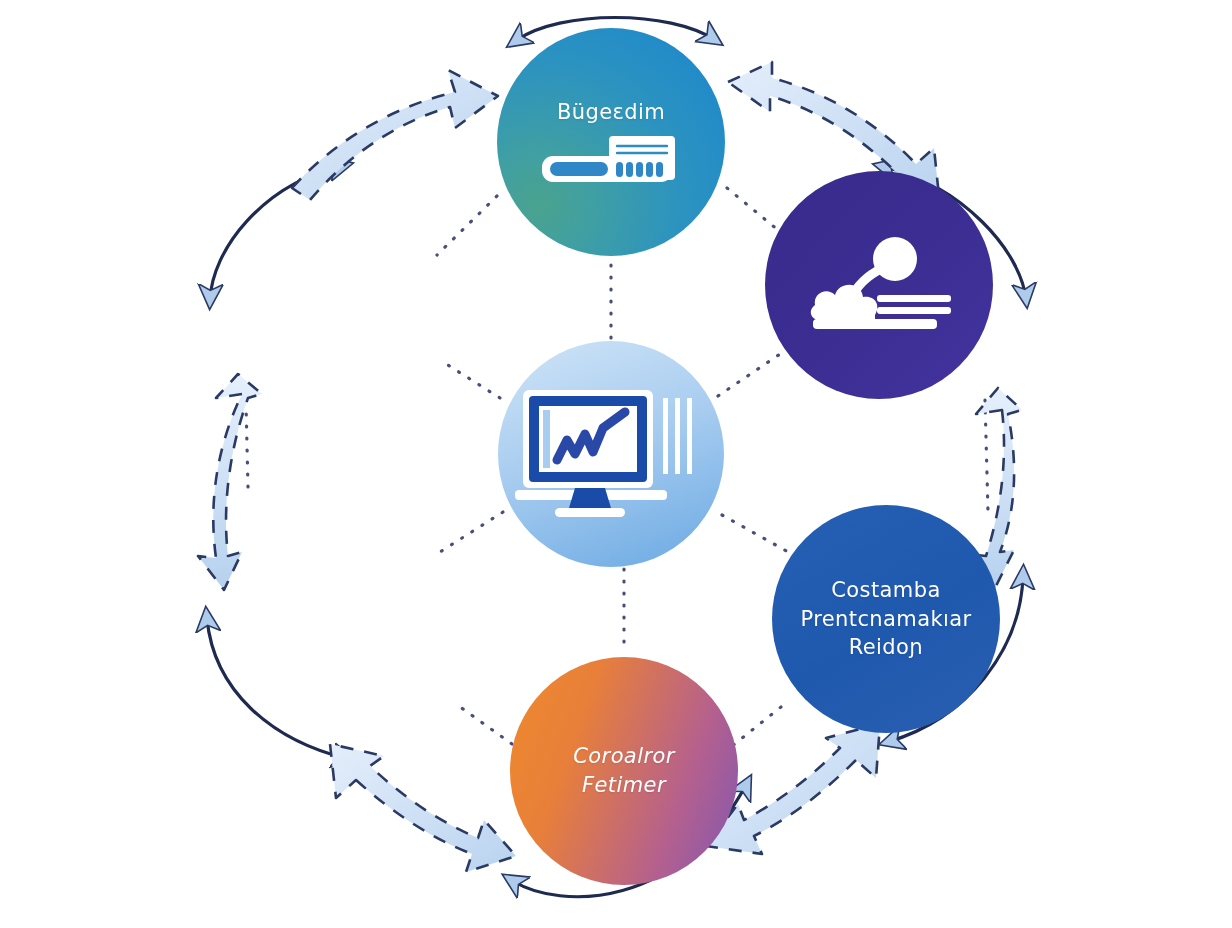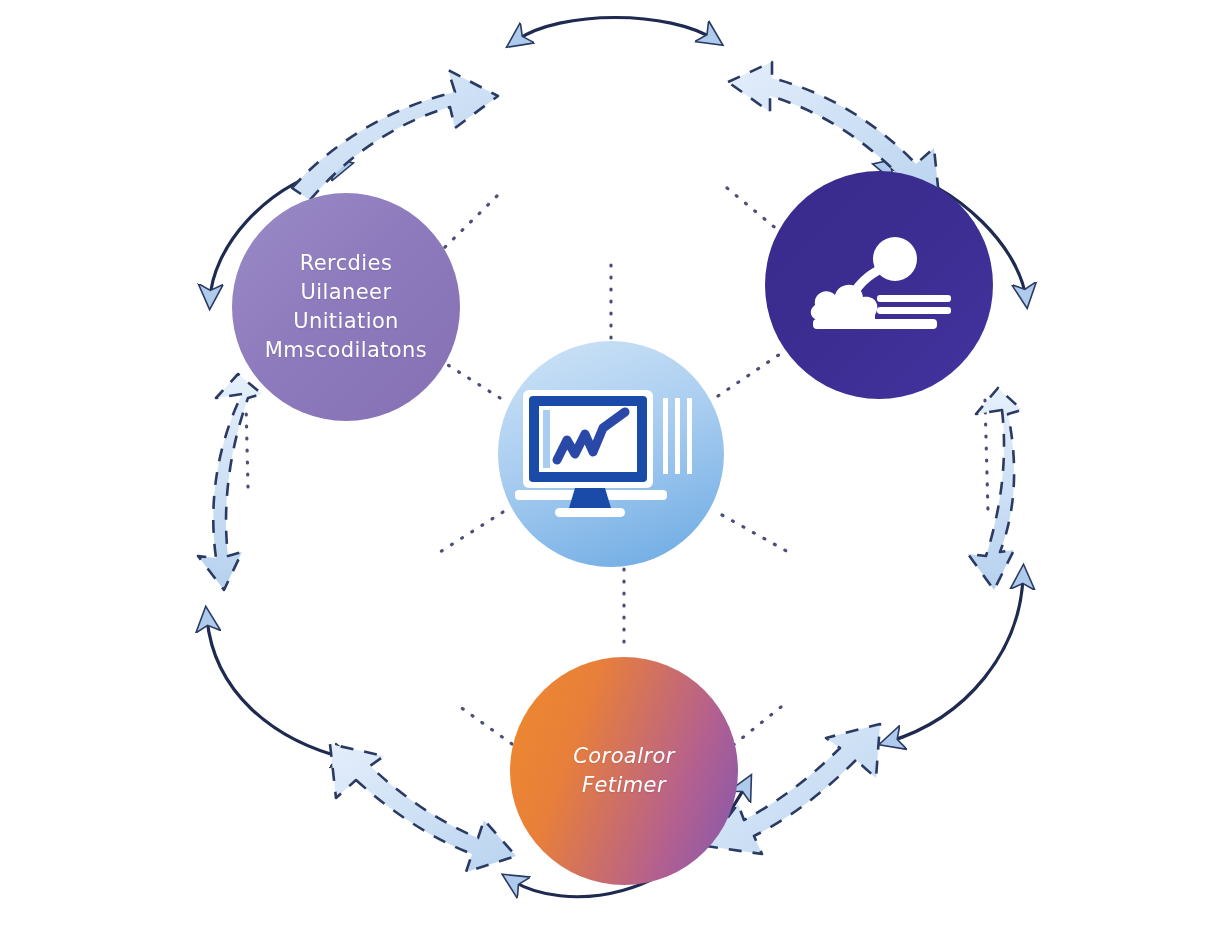--- a/index.html
+++ b/index.html
@@ -181,26 +181,41 @@
       <path d="M 356,780 C 396,816 436,840 472,854 L 466,872 L 516,856 L 484,820 L 478,838
                C 444,824 406,800 370,766 L 384,756 L 330,744 L 336,798 Z" fill="url(#thickGrad)" stroke="#2b3a63" stroke-width="2.6" stroke-dasharray="13 11" stroke-linejoin="round"></path>
     </g>
 
     <g>
       <path d="M 856,760 C 820,796 786,820 754,836 L 762,854 L 706,846 L 738,804 L 744,820
                C 774,804 806,782 840,748 L 826,738 L 880,724 L 876,778 Z" fill="url(#thickGrad)" stroke="#2b3a63" stroke-width="2.6" stroke-dasharray="13 11" stroke-linejoin="round"></path>
     </g>
   </svg>
 
-
-  <div class="node" id="node-upper-left">
-    <div class="node-label">Rercdies
-Uilaneer Unitiation
-Mmscodilatons</div>
-  </div>
+  <div class="node" id="node-top">
+    <div class="node-label">Bügeɛdim</div>
+    <svg class="node-icon" width="150" height="52" viewBox="0 0 150 52">
+      <rect x="73" y="2" width="66" height="44" rx="4" fill="#ffffff"></rect>
+      <g stroke="#2d8cc4" stroke-width="2.4" stroke-linecap="round">
+        <line x1="81" y1="12" x2="131" y2="12"></line>
+        <line x1="81" y1="19" x2="131" y2="19"></line>
+        <line x1="81" y1="26" x2="124" y2="26"></line>
+      </g>
+      <rect x="6" y="22" width="130" height="26" rx="11" fill="#ffffff"></rect>
+      <rect x="14" y="28" width="58" height="14" rx="7" fill="#2f87c8"></rect>
+      <g fill="#2f87c8">
+        <rect x="80" y="28" width="7" height="15" rx="3.5"></rect>
+        <rect x="90" y="28" width="7" height="15" rx="3.5"></rect>
+        <rect x="100" y="28" width="7" height="15" rx="3.5"></rect>
+        <rect x="110" y="28" width="7" height="15" rx="3.5"></rect>
+        <rect x="120" y="28" width="7" height="15" rx="3.5"></rect>
+      </g>
+    </svg>
+  </div>
+
 
   <div class="node" id="node-upper-right">
     <div class="node-label"></div>
     <svg class="node-icon" width="148" height="104" viewBox="0 0 148 104">
       <circle cx="90" cy="24" r="22" fill="#ffffff"></circle>
       <path d="M72,36 C58,44 48,56 44,70" stroke="#ffffff" stroke-width="9" fill="none" stroke-linecap="round"></path>
       <path d="M18,86 C6,86 2,76 10,70 C8,58 22,52 30,60 C34,46 56,46 58,62
                C70,60 76,70 70,80 L70,86 Z" fill="#ffffff"></path>
       <rect x="72" y="60" width="74" height="7" rx="3" fill="#ffffff"></rect>
       <rect x="72" y="72" width="74" height="7" rx="3" fill="#ffffff"></rect>
@@ -221,19 +236,24 @@
         <rect x="162" y="12" width="5" height="76"></rect>
         <rect x="174" y="12" width="5" height="76"></rect>
       </g>
       <rect x="2" y="104" width="152" height="10" rx="4" fill="#ffffff"></rect>
       <path d="M62,102 L92,102 L98,122 L56,122 Z" fill="#1a4ba8"></path>
       <rect x="42" y="122" width="70" height="9" rx="4.5" fill="#ffffff"></rect>
     </svg>
   </div>
 
 
+  <div class="node" id="node-lower-right">
+    <div class="node-label">Costamba
+Prentcnamakıar
+Reidoɲ</div>
+  </div>
 
   <div class="node" id="node-bottom">
     <div class="node-label">Coroalror
 Fetimer</div>
   </div>
 
 </div>
 
 </body></html>

